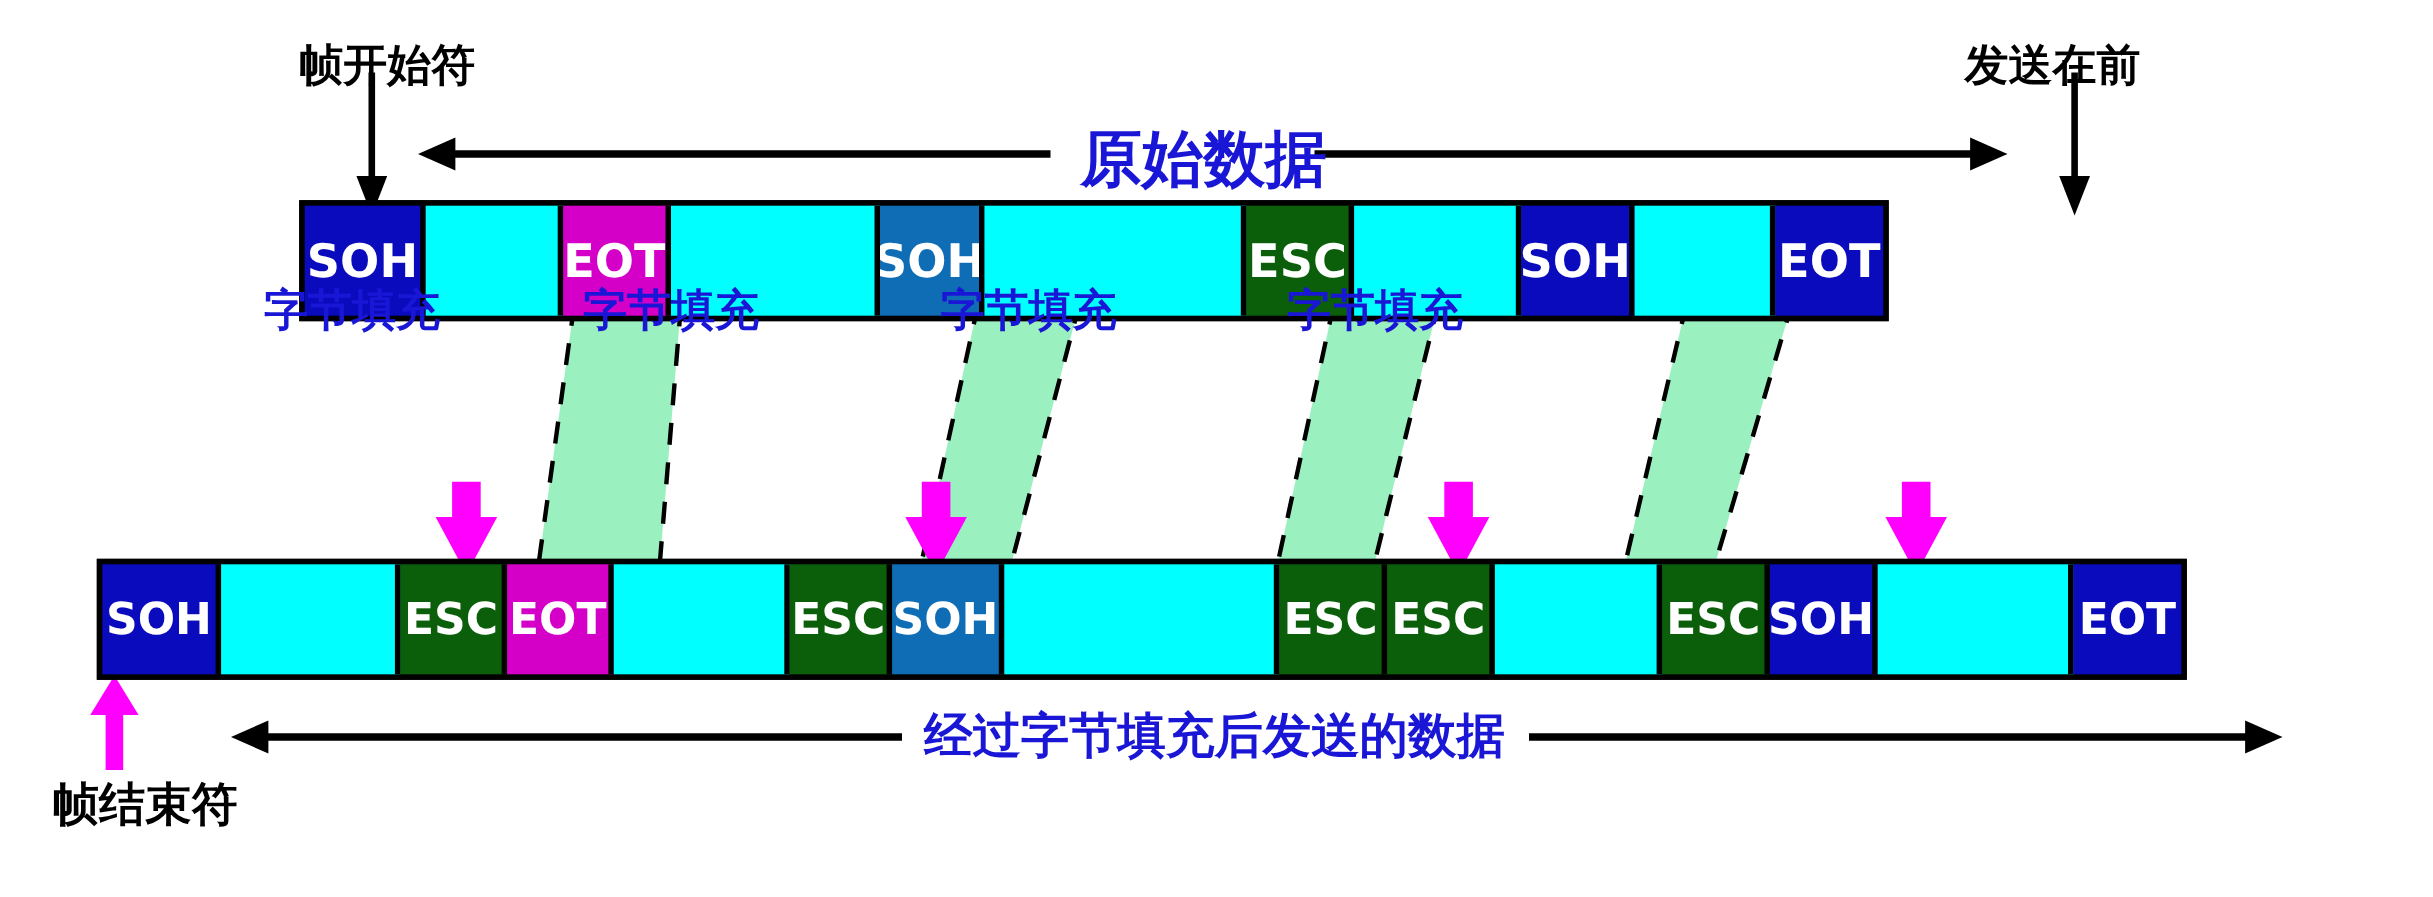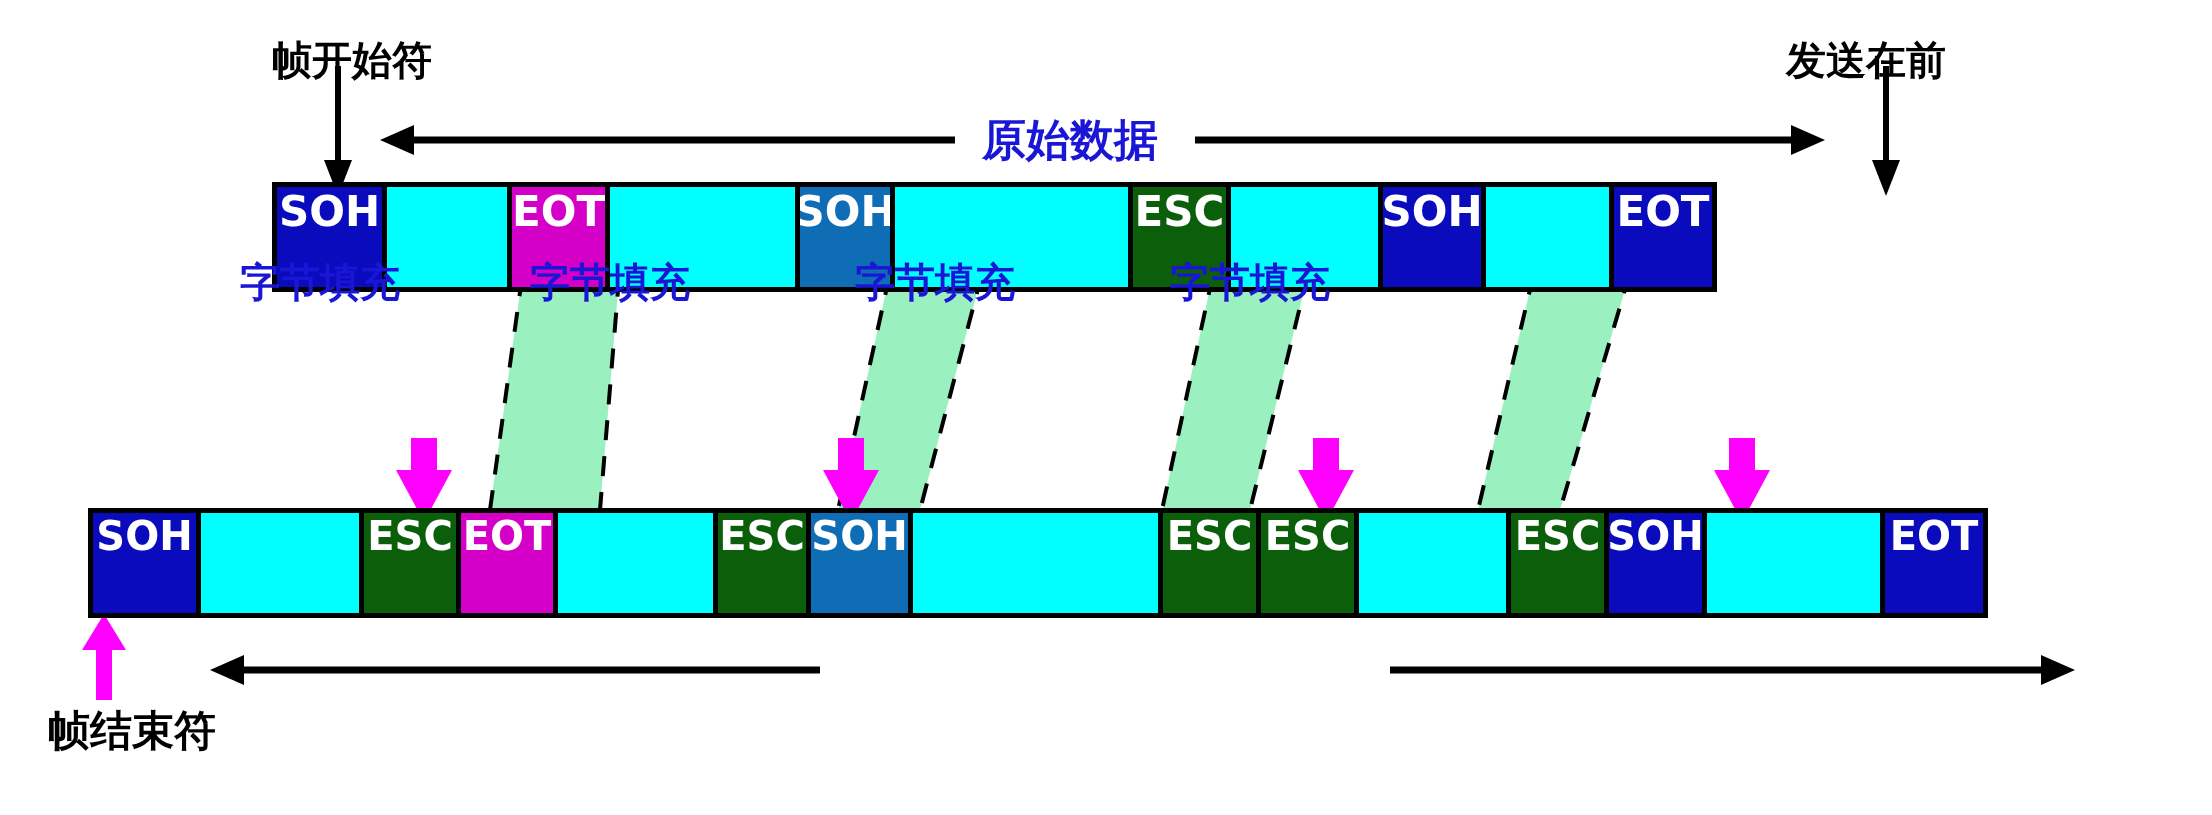--- a/index.html
+++ b/index.html
@@ -30,21 +30,21 @@
     position: absolute;
     display: flex;
     box-sizing: border-box;
     border: 5px solid #000000;
     background: #000000;
   }
   .cell {
     box-sizing: border-box;
     border-right: 5px solid #000000;
     display: flex;
-    align-items: flex-start;
+    align-items: center;
     justify-content: center;
     color: #ffffff;
     font-weight: bold;
     letter-spacing: 0px;
     font-family: "DejaVu Sans", "Liberation Sans", sans-serif;
     overflow: hidden;
     white-space: nowrap;
   }
   .cell:last-child { border-right: none; }
 
@@ -202,22 +202,23 @@
       <div class="cell" style="width: 178px; background: rgb(0, 255, 255); font-size: 40px;"></div>
       <div class="cell" style="width: 98px; background: rgb(11, 11, 190); font-size: 40px;">
         <span>EOT</span>
       </div>
     </div>
 
   <div class="lbl lbl-black" style="left:256px; top:40px; font-size:40px;margin-left:16px;">帧开始符</div>
 
   <div class="lbl lbl-black" style="left:1786px; top:40px; font-size:40px;">发送在前</div>
 
-  <div class="lbl lbl-blue" style="left:982px; top:118px; font-size:44px;">原始数据</div>
-
+  <div class="lbl lbl-blue" style="left:982px; top:118px; font-size:56px;">原始数据</div>
+
+  <div class="lbl lbl-blue" style="left:840px; top:648px; font-size:44px;">经过字节填充后发送的数据</div>
 
   <div class="lbl lbl-black" style="left:48px; top:710px; font-size:42px;">帧结束符</div>
 
   <div id="callouts">
       <div class="lbl lbl-blue" style="left: 240px; top: 262px; font-size: 40px;">字节填充</div>
       <div class="lbl lbl-blue" style="left: 530px; top: 262px; font-size: 40px;">字节填充</div>
       <div class="lbl lbl-blue" style="left: 855px; top: 262px; font-size: 40px;">字节填充</div>
       <div class="lbl lbl-blue" style="left: 1170px; top: 262px; font-size: 40px;">字节填充</div>
     </div>
 

